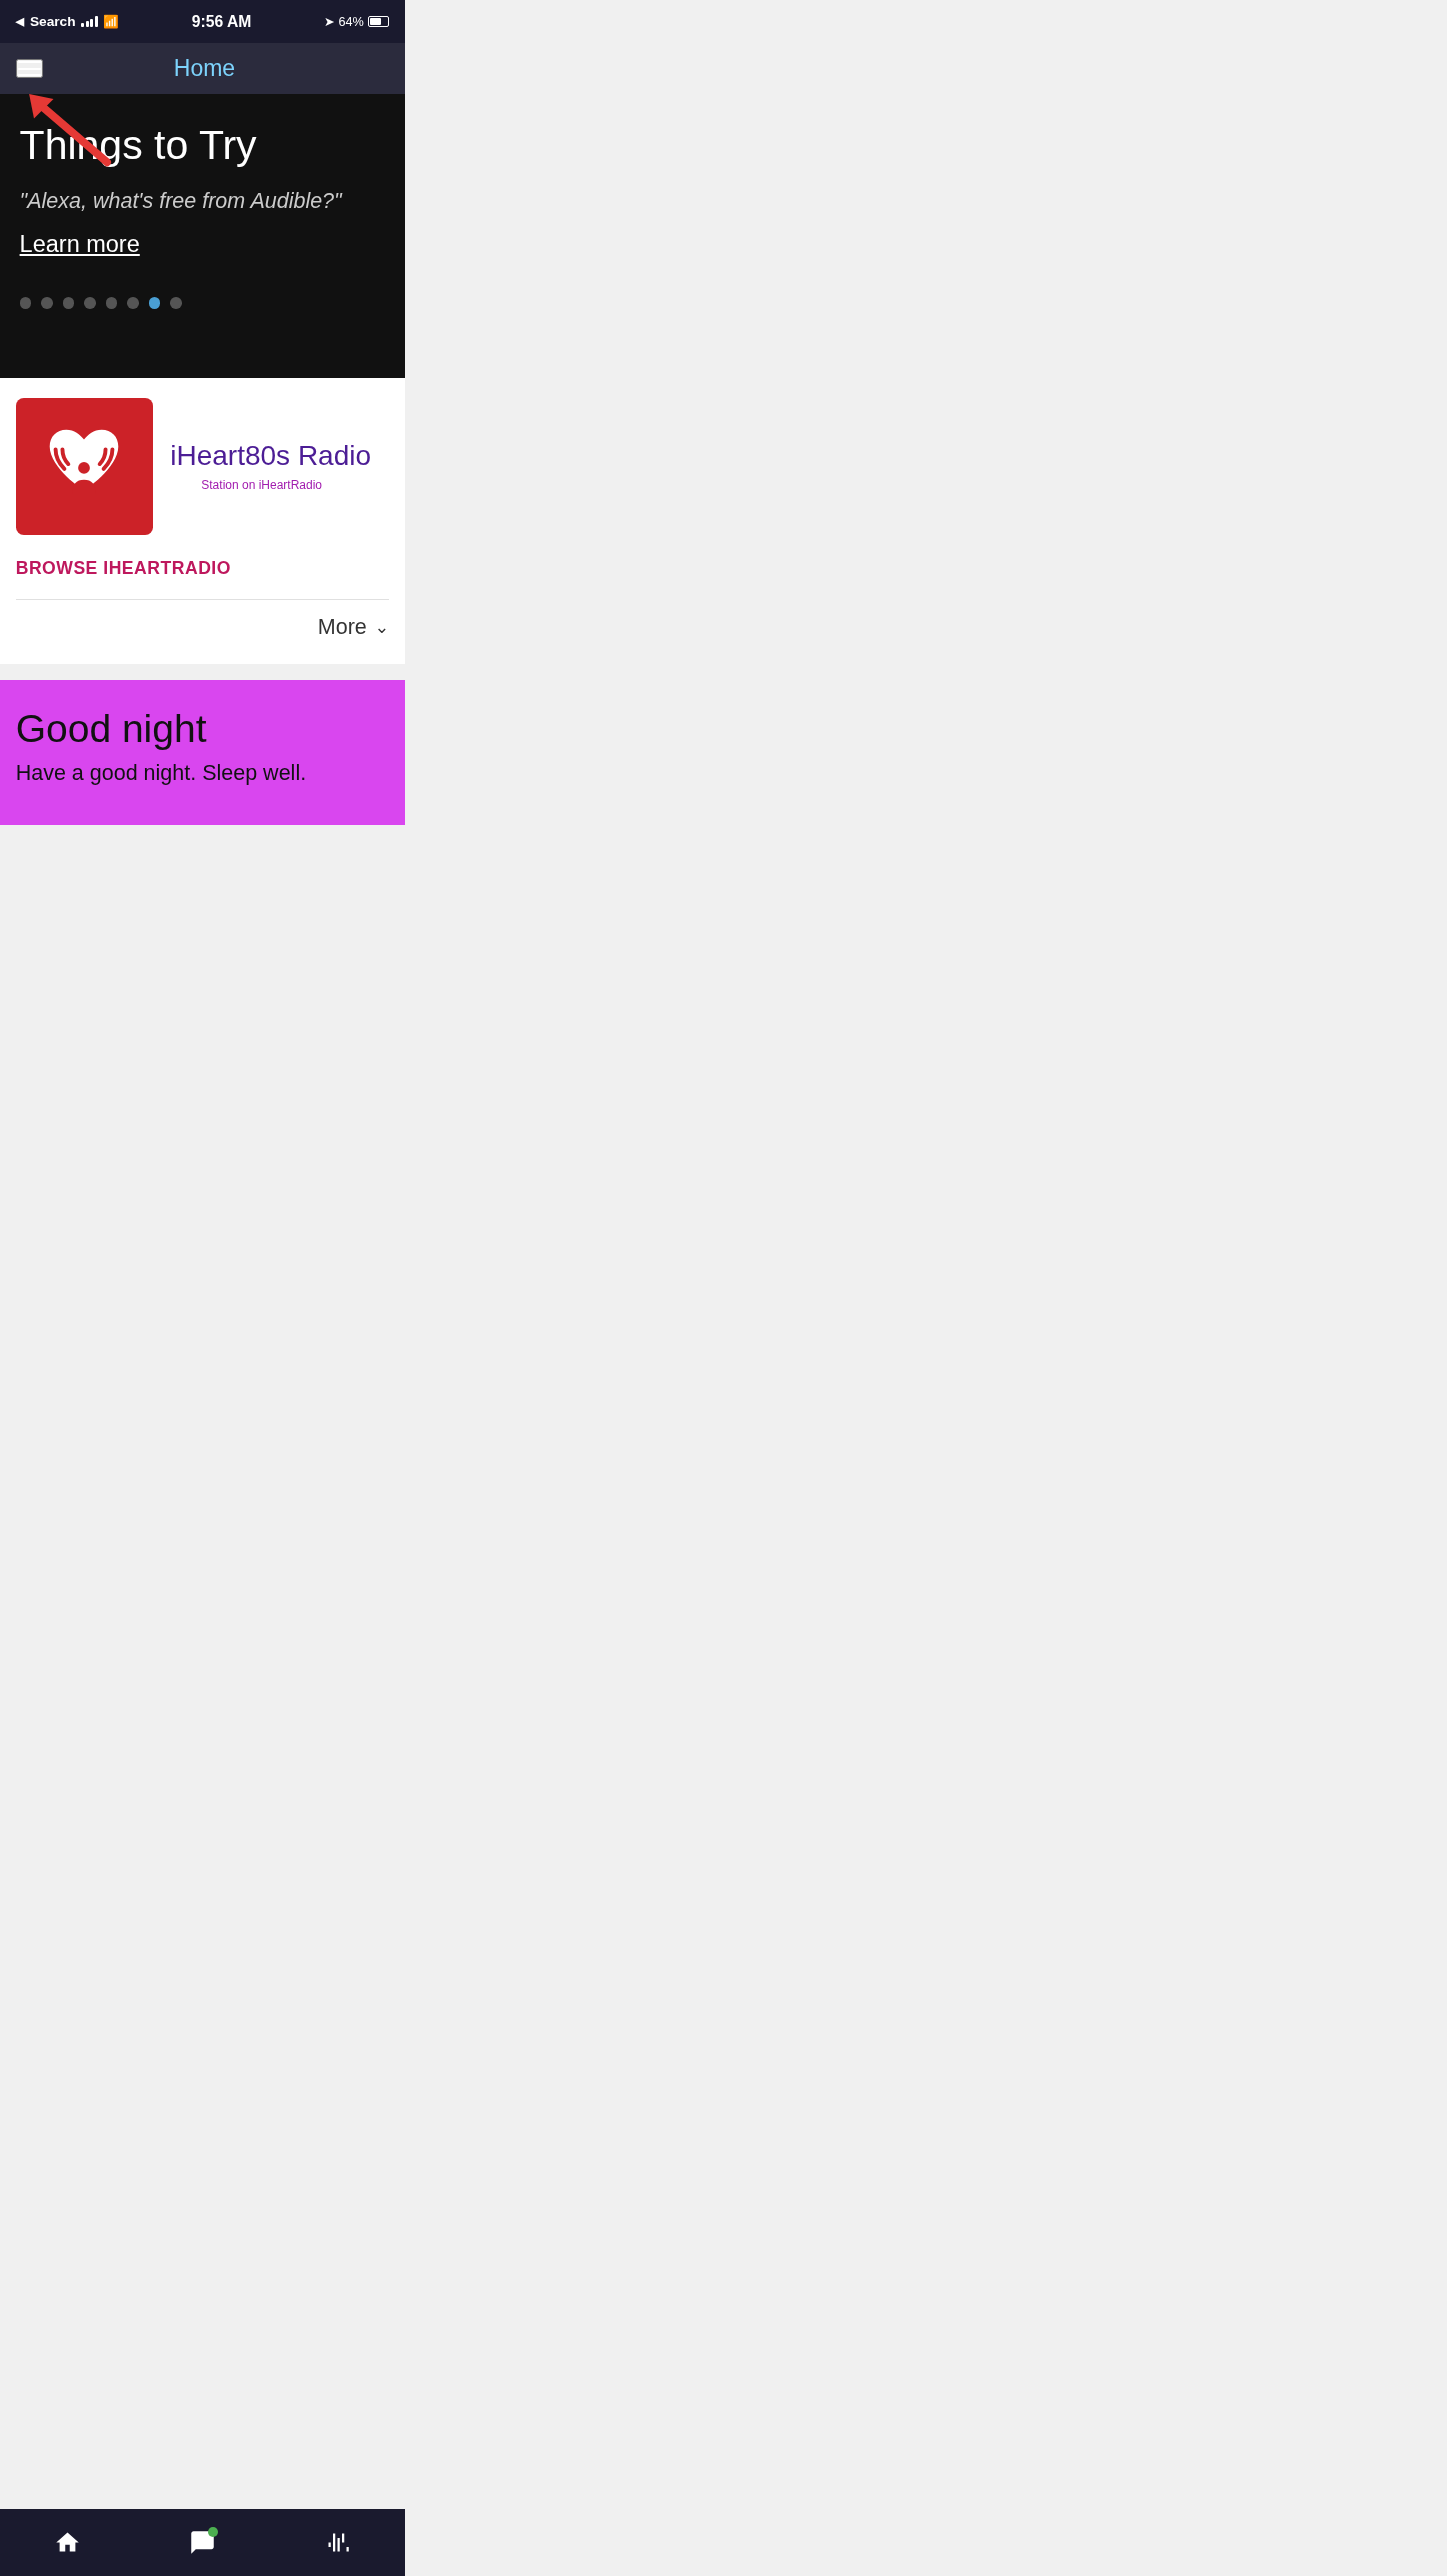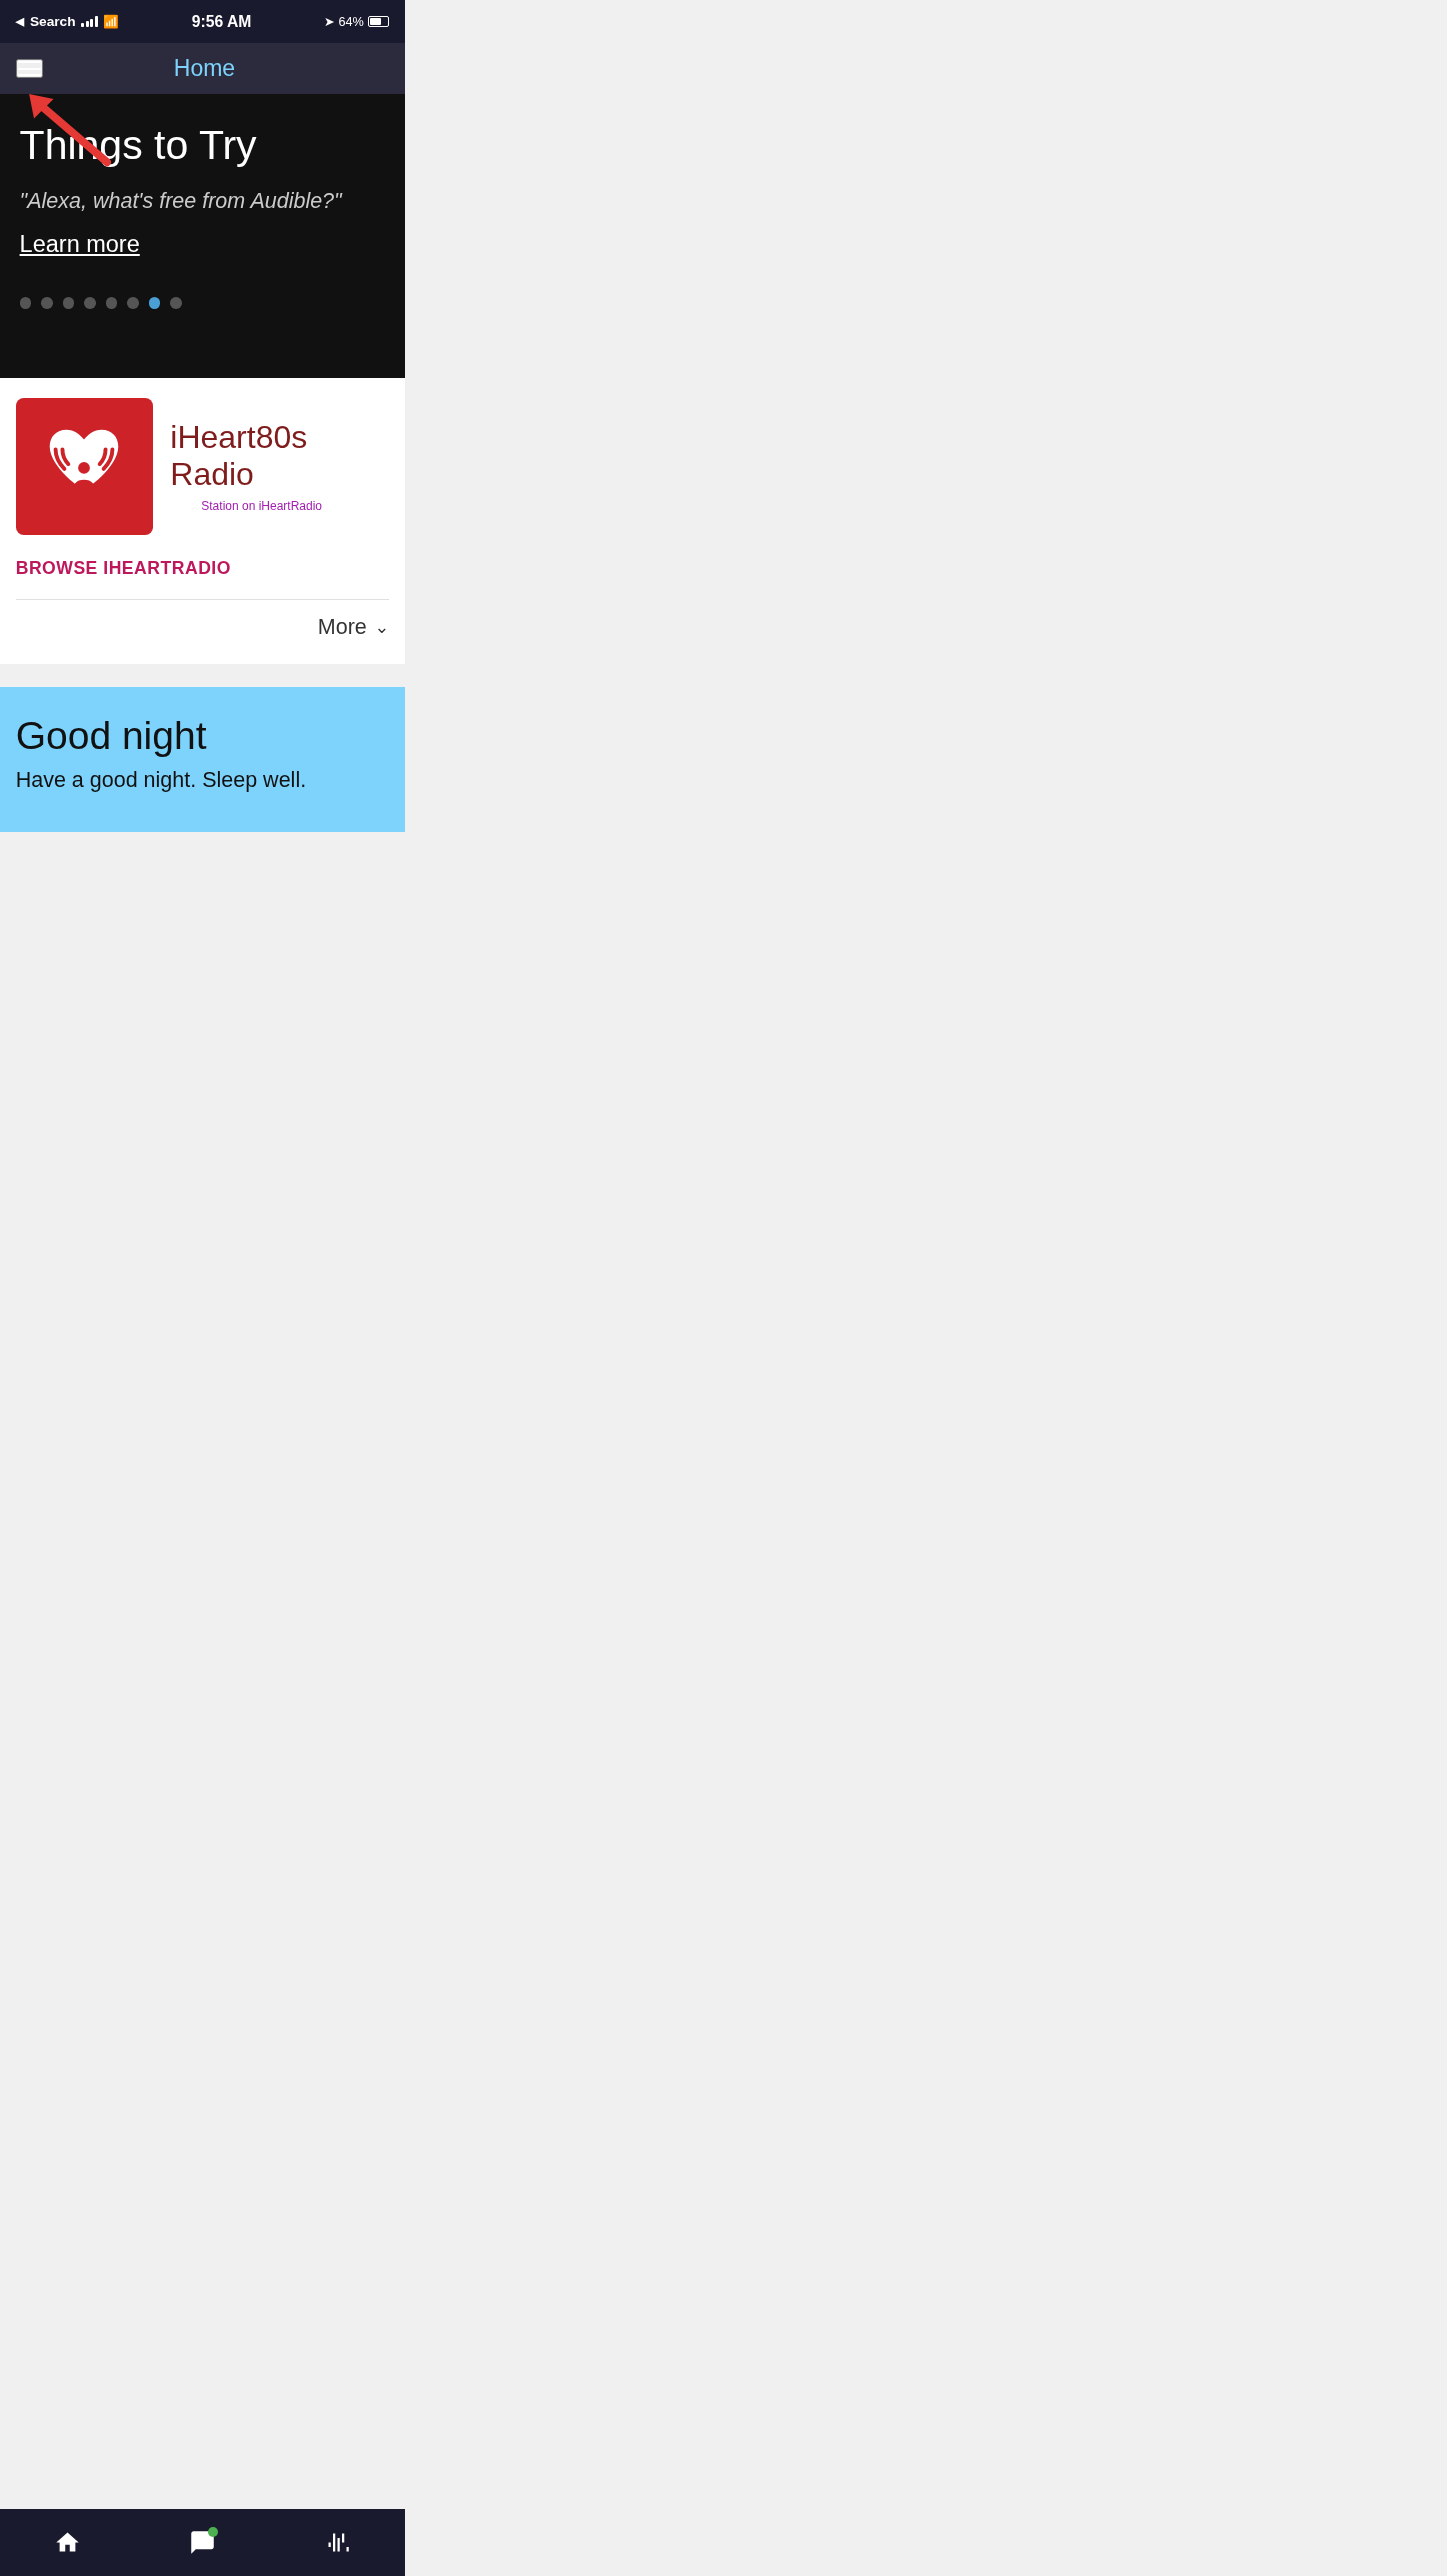--- a/index.html
+++ b/index.html
@@ -194,23 +194,23 @@
     .iheart-logo svg {
       width: 98px;
       height: 98px;
     }
     .iheart-info {
       display: flex;
       flex-direction: column;
       gap: 5.9px;
     }
     .iheart-name {
-      font-size: 32px;
+      font-size: 28px;
       font-weight: 500;
-      color: #7f1d1d;
+      color: #4c1d95;
     }
     .iheart-sub {
       font-size: 12px;
       color: #a21caf;
       margin-left: 31px;
     }
 
     
     .browse-link {
       color: #be185d;
@@ -247,23 +247,23 @@
       border: none;
       text-align: right;
     }
     .chevron-down {
       font-size: 17.6px;
       color: #333;
     }
 
     
     .good-night-section {
-      background: #7dd3fc;
+      background: #d946ef;
       padding: 27px 15.7px 39px 15.7px;
-      margin-top: 23px;
+      margin-top: 16px;
     }
     .good-night-title {
       font-size: 39px;
       font-weight: 300;
       color: #111;
       margin-bottom: 9.8px;
     }
     .good-night-text {
       font-size: 21.5px;
       color: #111;

